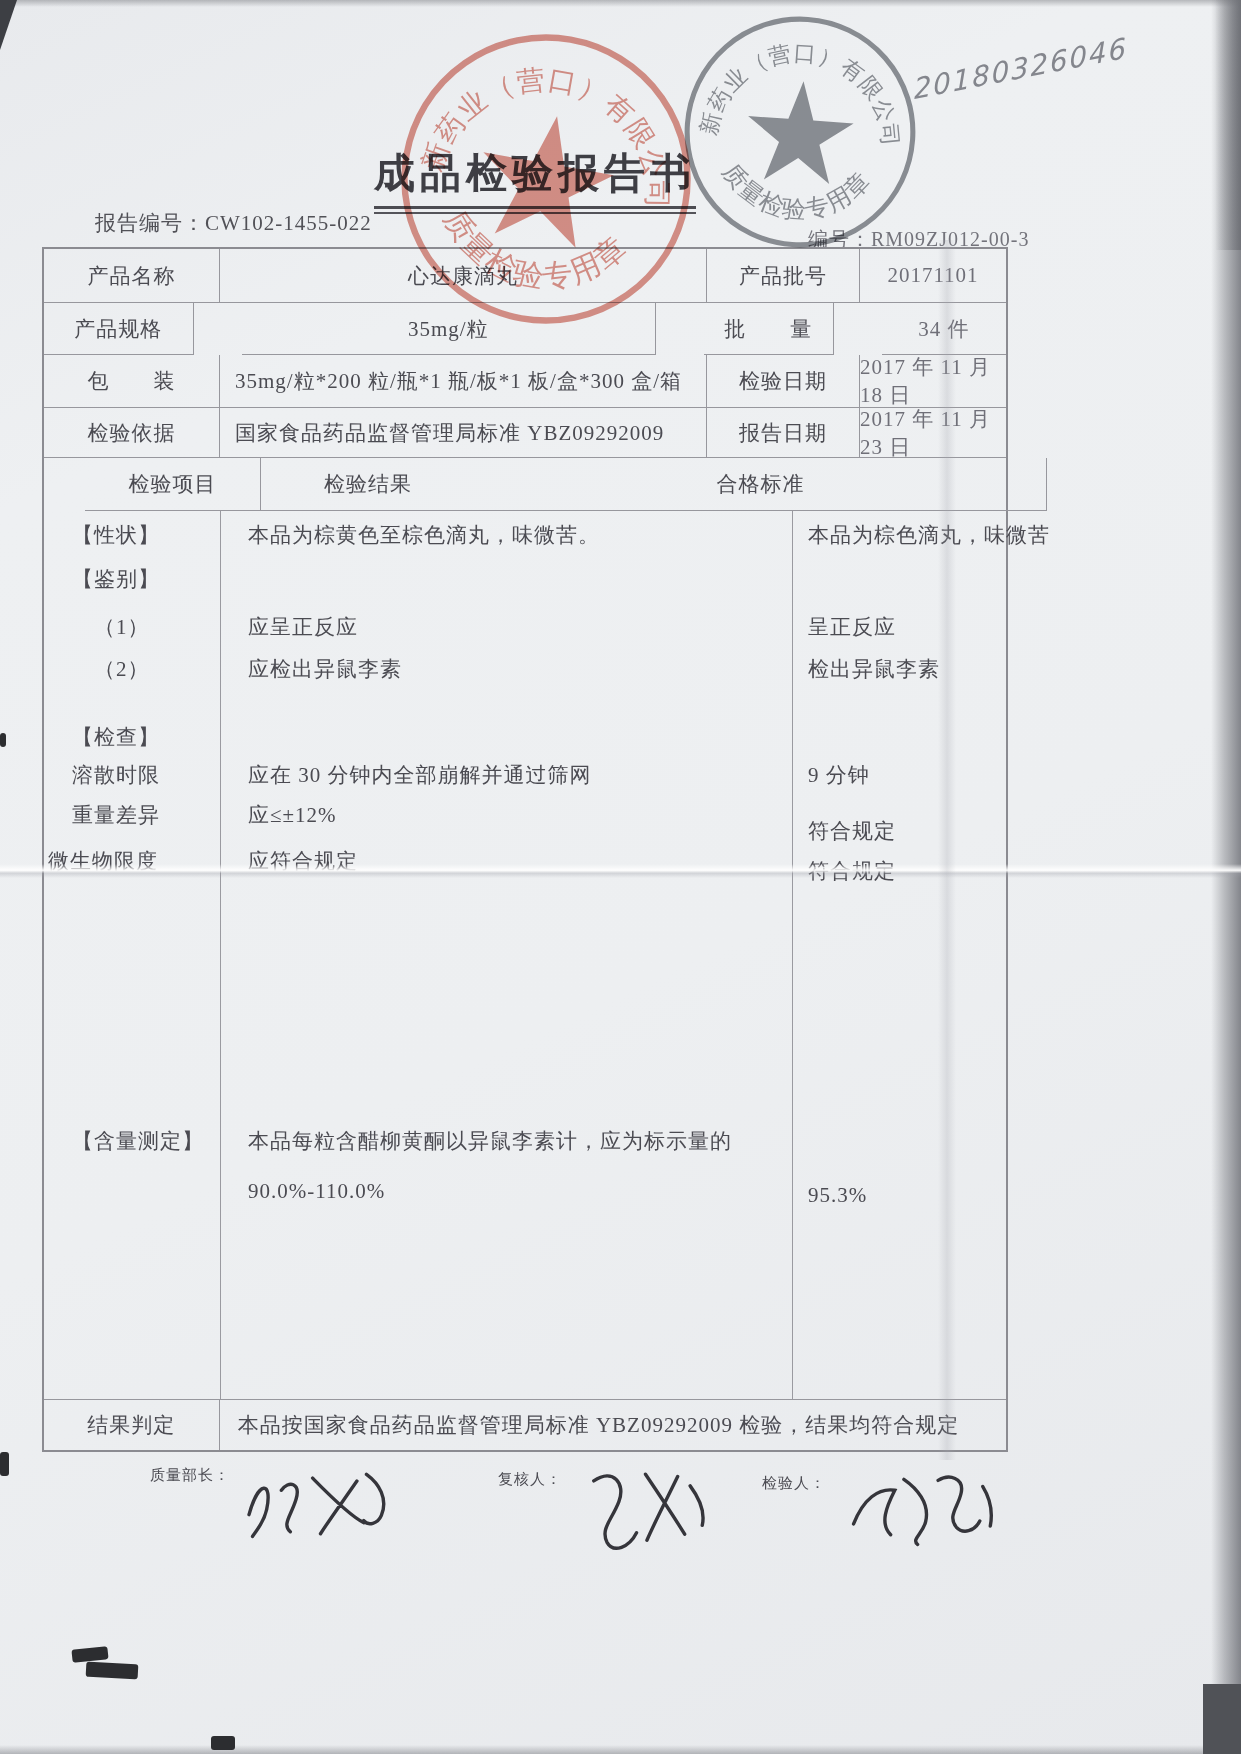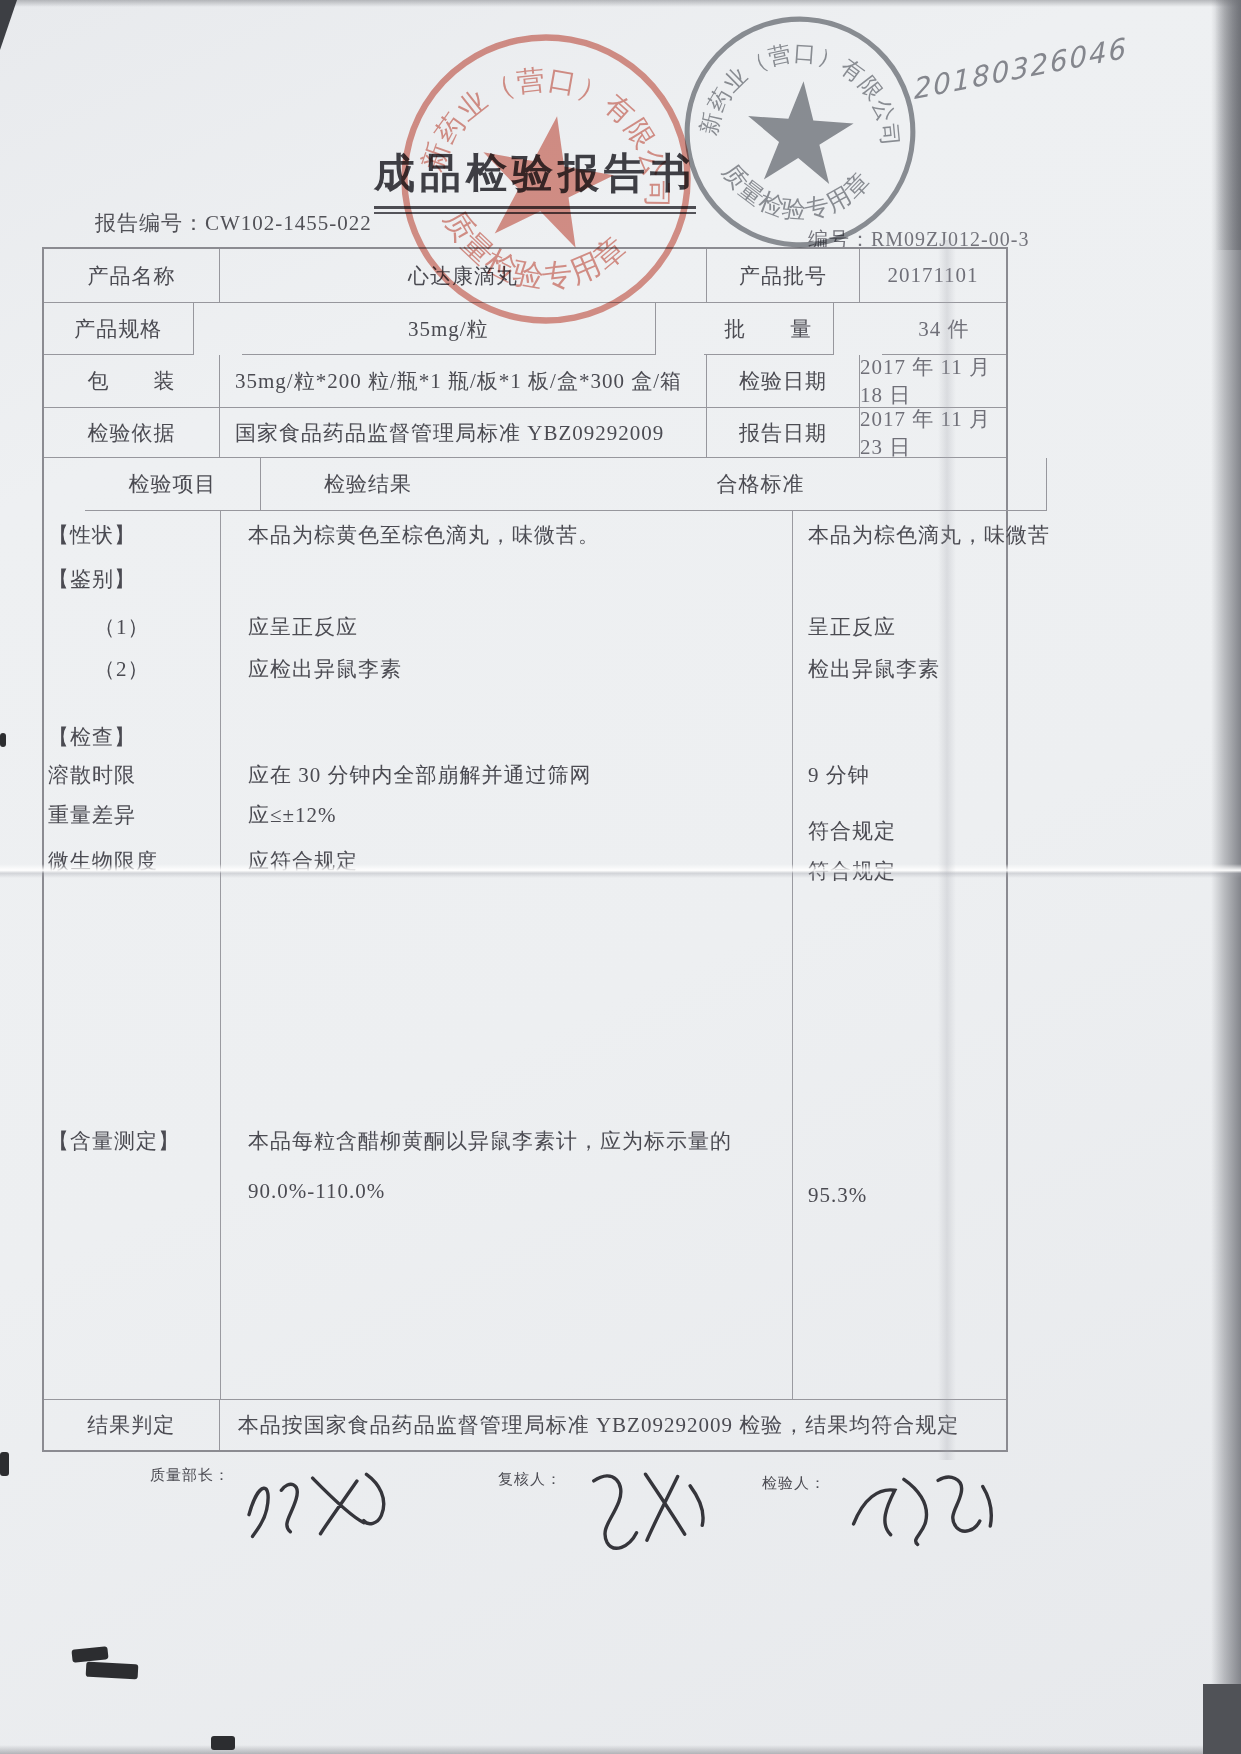--- a/index.html
+++ b/index.html
@@ -45,21 +45,21 @@
   .cc{width:153px;}
   .cd{width:146px;}
   .c.leftpad{justify-content:flex-start;padding-left:15px;}
   .hb{width:572px;}
   .hc{width:214px;}
   .faded{color:#6f6f78;}
   .body{position:absolute;left:0;top:262px;width:100%;height:889px;border-bottom:1px solid #97979d;box-sizing:border-box;}
   .vline{position:absolute;top:0;height:100%;width:1px;background:#9a9aa0;}
   .bl{position:absolute;left:0;width:100%;height:32px;}
   .bl span{position:absolute;top:0;font-size:21px;color:#4b4b52;letter-spacing:1px;white-space:nowrap;display:block;box-sizing:border-box;}
-  .bl-item{left:0;width:176px;padding-left:4px;}
+  .bl-item{left:0;width:176px;padding-left:28px;}
   .bl-item.ind{padding-left:50px;}
   .bl-std{left:176px;width:572px;padding-left:28px;}
   .bl-res{left:748px;width:218px;padding-left:16px;}
   .vrow{top:1151px;height:50px;}
   .vrow .c{border-bottom:none;}
   .vtext{width:788px;justify-content:flex-start;padding-left:18px;letter-spacing:1px;}
   
   .sig-label{position:absolute;font-size:15px;color:#4b4b52;letter-spacing:1px;z-index:2;}
   .scribble{position:absolute;z-index:3;}
   .scribble path{fill:none;stroke:#35353b;stroke-width:3.4;stroke-linecap:round;}

